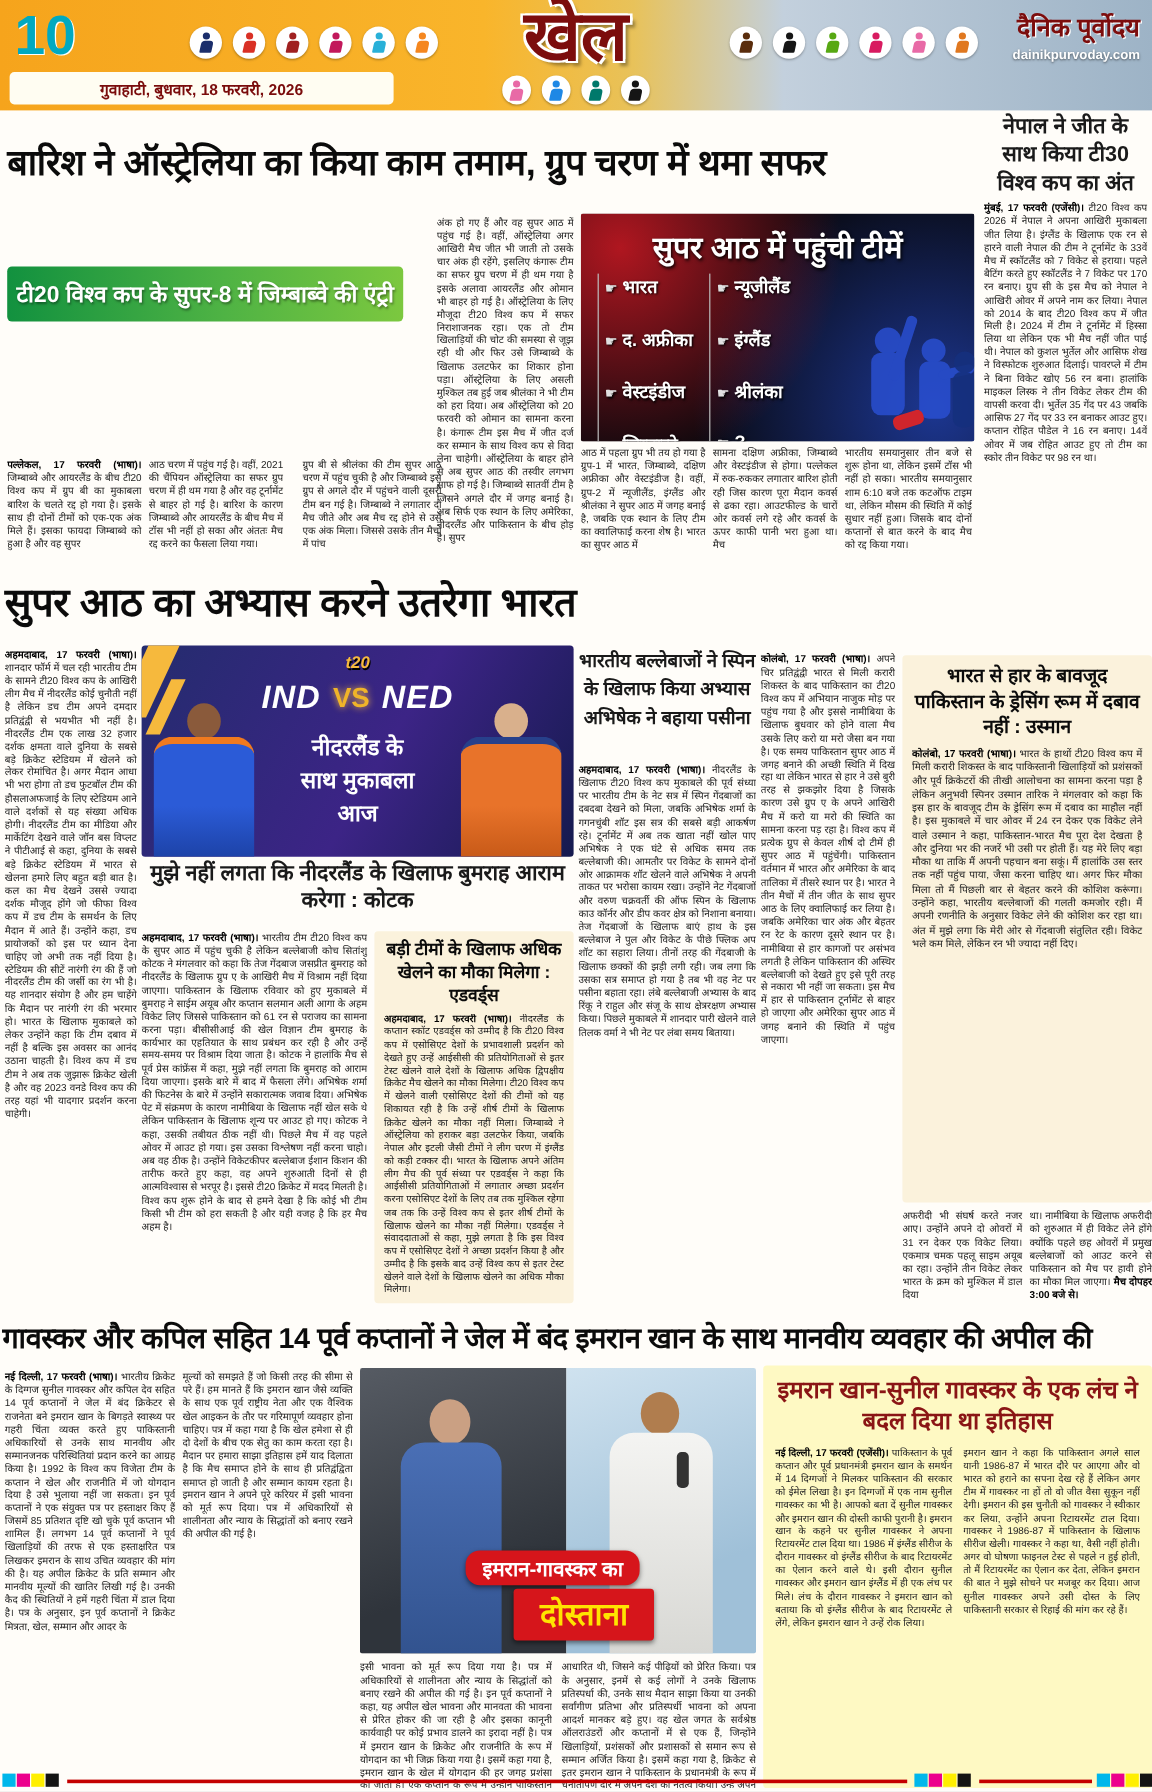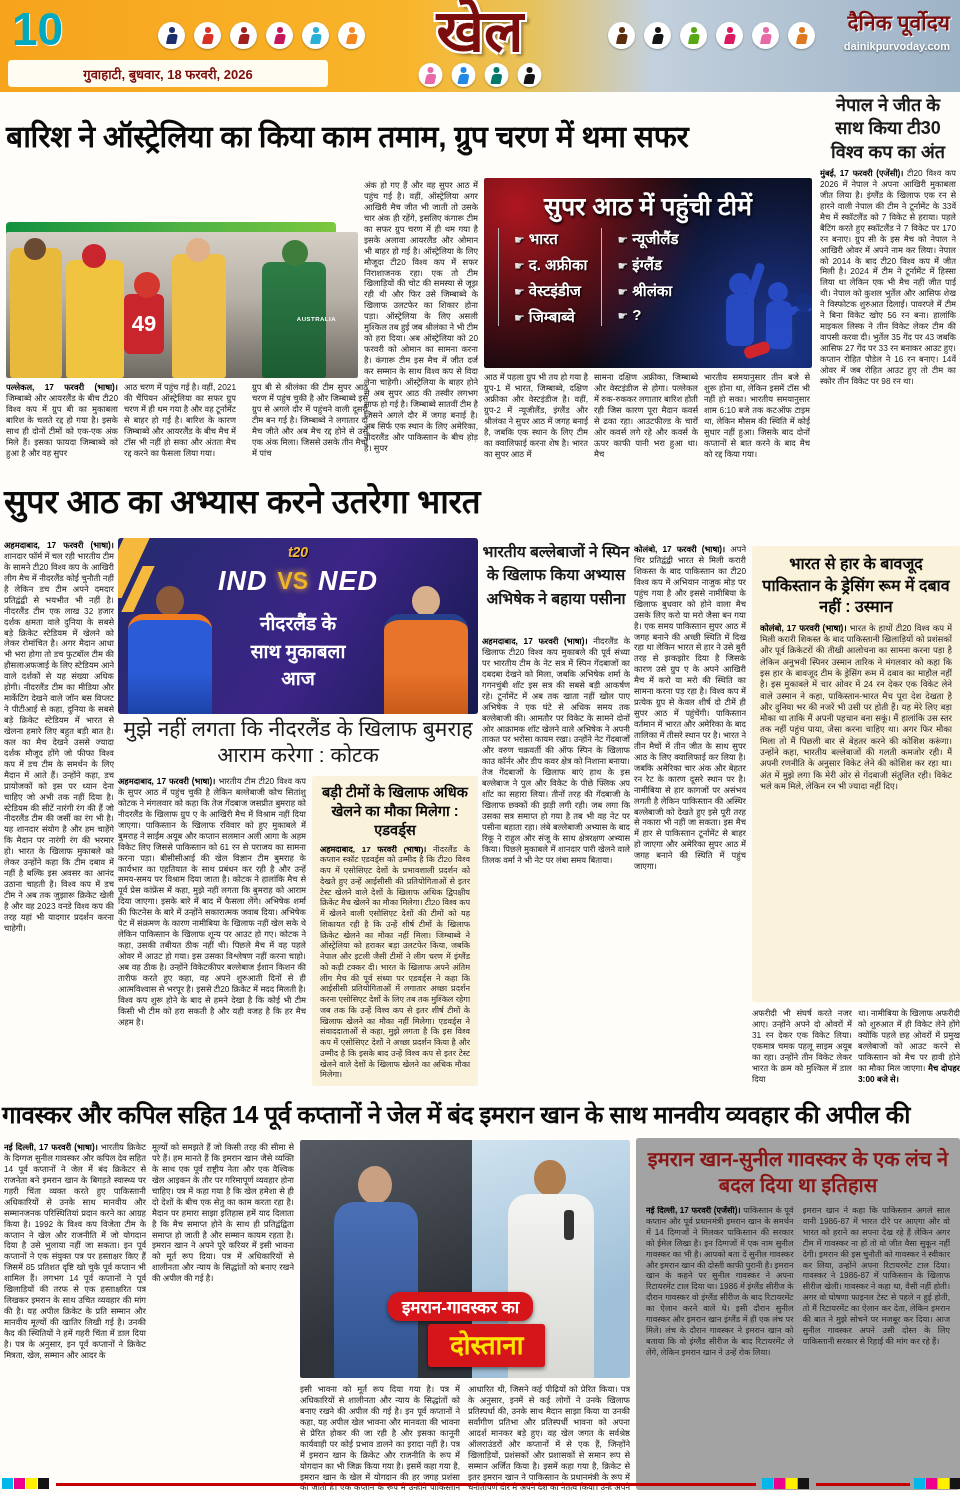--- a/index.html
+++ b/index.html
@@ -33,22 +33,22 @@
   .brand-name{font-size:21px;font-weight:800;color:#7c0d0d;text-shadow:1px 1px 0 #fff;}
   .brand-site{font-size:11px;font-weight:700;color:#fff;text-shadow:0 1px 2px rgba(0,0,0,.6);margin-top:4px;}
   
   .headline{font-weight:800;color:#0b0b0b;letter-spacing:-.3px;}
   .h1{position:absolute;left:6px;top:96px;width:812px;height:80px;font-size:30px;line-height:1.1;
       display:flex;align-items:center;}
   .h2{position:absolute;left:4px;top:468px;width:624px;height:64px;font-size:33px;display:flex;align-items:center;}
   .h3{position:absolute;left:2px;top:1090px;width:956px;height:46px;font-size:24px;display:flex;align-items:center;}
   .pak-h{position:absolute;left:634px;top:466px;width:326px;height:72px;font-size:22px;line-height:1.25;
          text-align:center;font-weight:800;}
-  .kotak-h{position:absolute;left:118px;top:716px;width:360px;height:56px;font-size:21px;line-height:1.25;
-           text-align:center;font-weight:400;}
+  .kotak-h{position:absolute;left:118px;top:716px;width:360px;height:56px;font-size:18px;line-height:1.25;
+           text-align:center;font-weight:700;}
   
   .col{position:absolute;font-size:8.3px;line-height:1.32;text-align:justify;overflow:hidden;color:#222;}
   .col b{font-weight:800;color:#000;}
   
   .greenbox{position:absolute;left:6px;top:182px;width:330px;height:46px;border-radius:4px;
             background:linear-gradient(90deg,#12913f,#4fb344 55%,#7cc83f);color:#fff;font-size:19px;font-weight:800;
             display:flex;align-items:center;justify-content:center;text-shadow:1px 1px 2px rgba(0,0,0,.4);margin-top:40px;}
   
   .photo1{position:absolute;left:6px;top:232px;width:352px;height:146px;overflow:hidden;border-radius:2px;
           background:linear-gradient(180deg,#d4cec5 0%,#b7b0a6 45%,#6e6a62 100%);}
@@ -57,21 +57,21 @@
   .jersey49{position:absolute;left:118px;top:62px;width:40px;height:60px;background:#c8252c;border-radius:6px;
             color:#fff;font-weight:800;font-size:22px;display:flex;align-items:center;justify-content:center;}
   .auslabel{position:absolute;right:22px;top:84px;font-size:6px;font-weight:700;color:#fff;letter-spacing:.5px;}
   
   .s8{position:absolute;left:484px;top:178px;width:328px;height:190px;overflow:hidden;border-radius:2px;
       background:radial-gradient(circle at 10% 15%,rgba(205,25,35,.85),transparent 55%),
                  radial-gradient(circle at 90% 85%,rgba(35,70,190,.75),transparent 60%),#08080d;}
   .s8-title{margin:10px 8px 6px;font-size:25px;font-weight:800;color:#fff;text-align:center;
             text-shadow:1px 2px 3px #000;}
   .s8-grid{display:flex;margin-left:14px;gap:14px;position:relative;z-index:2;}
-  .s8-col{border-left:1px solid #bdbdbd;padding-left:15px;display:flex;flex-direction:column;gap:6px;}
+  .s8-col{border-left:1px solid #bdbdbd;padding-left:5px;display:flex;flex-direction:column;gap:24px;}
   .s8-team{color:#fff;font-size:15px;font-weight:700;white-space:nowrap;text-shadow:1px 1px 2px #000;}
   .s8-team .ptr{color:#e0e0e0;font-size:12px;margin-right:4px;}
   .s8 svg{position:absolute;right:0;bottom:0;z-index:1;}
   
   .nepal-h{position:absolute;left:820px;top:94px;width:136px;font-size:18px;line-height:1.3;font-weight:800;
            text-align:center;}
   
   .card{position:absolute;left:118px;top:538px;width:360px;height:176px;overflow:hidden;border-radius:3px;
         background:linear-gradient(120deg,#242c6e,#3c2486 55%,#151a4e);}
   .bolt{position:absolute;background:#f6b93d;transform:skewX(-25deg);}
@@ -97,21 +97,21 @@
   .photo2{position:absolute;left:300px;top:1140px;width:330px;height:238px;overflow:hidden;border-radius:2px;}
   .p2-left{position:absolute;left:0;top:0;width:52%;height:100%;
            background:linear-gradient(160deg,#565b63,#2f343b 70%);}
   .p2-right{position:absolute;right:0;top:0;width:48%;height:100%;
             background:linear-gradient(160deg,#cfe2ef,#9fc0d8 70%);}
   .cap-band{position:absolute;left:88px;top:152px;background:#d6151b;color:#fff;font-size:17px;font-weight:800;
             padding:3px 14px;border-radius:12px;white-space:nowrap;box-shadow:0 2px 4px rgba(0,0,0,.5);}
   .cap-band2{position:absolute;left:128px;top:184px;background:#d6151b;color:#ffe400;font-size:26px;font-weight:800;
              padding:2px 22px 5px;border-radius:3px;white-space:nowrap;box-shadow:0 2px 4px rgba(0,0,0,.5);}
   
-  .lunch{position:absolute;left:636px;top:1138px;width:324px;height:352px;background:#a3a3a3;border-radius:3px;
+  .lunch{position:absolute;left:636px;top:1138px;width:324px;height:352px;background:#fef9c3;border-radius:3px;
          padding:8px 10px;box-sizing:border-box;overflow:hidden;}
   .lunch-h{color:#8a1515;font-size:20px;font-weight:800;text-align:center;line-height:1.3;}
   .lunch-cols{display:flex;gap:9px;margin-top:8px;}
   .lunch-col{width:148px;height:262px;overflow:hidden;font-size:8.2px;line-height:1.33;text-align:justify;color:#222;}
   .lunch-col b{font-weight:800;color:#000;}
   
   .marks{position:absolute;left:0;top:1478px;width:960px;height:13px;}
   .mgrp{position:absolute;top:0;display:flex;gap:1px;}
   .msq{width:11px;height:11px;display:inline-block;}
   .m-c{background:#00b7eb}.m-m{background:#ec008c}.m-y{background:#ffef00}.m-k{background:#141414}
@@ -183,33 +183,20 @@
     <div class="brand">
       <div class="brand-name">दैनिक पूर्वोदय</div>
       <div class="brand-site">dainikpurvoday.com</div>
     </div>
   </div>
 
   <div class="headline h1">बारिश ने ऑस्ट्रेलिया का किया काम तमाम, ग्रुप चरण में थमा सफर</div>
 
   <div class="greenbox">टी20 विश्व कप के सुपर-8 में जिम्बाब्वे की एंट्री</div>
 
-  <div class="photo1">
-    <div class="zfig" style="left:4px;top:16px;width:52px;height:130px;background:#e8b93a"></div>
-    <div class="zhead" style="left:18px;top:6px;width:22px;height:22px;background:#6b4a33"></div>
-    <div class="zfig" style="left:60px;top:28px;width:58px;height:118px;background:#f0c43f"></div>
-    <div class="zhead" style="left:76px;top:12px;width:24px;height:24px;background:#c8252c"></div>
-    <div class="jersey49">49</div>
-    <div class="zhead" style="left:128px;top:40px;width:26px;height:26px;background:#d4372e"></div>
-    <div class="zfig" style="left:166px;top:22px;width:54px;height:124px;background:#eec04a"></div>
-    <div class="zhead" style="left:180px;top:6px;width:24px;height:24px;background:#e0b089"></div>
-    <div class="zfig" style="right:32px;top:30px;width:64px;height:116px;background:linear-gradient(#2e7d46,#1d5c33)"></div>
-    <div class="zhead" style="right:50px;top:8px;width:26px;height:26px;background:#3f7d3a"></div>
-    <div class="auslabel">AUSTRALIA</div>
-  </div>
 
   <div class="col" style="left:6px;top:382px;width:112px;height:82px">
     <b>पल्लेकल, 17 फरवरी (भाषा)।</b> <span>जिम्बाब्वे और आयरलैंड के बीच टी20 विश्व कप में ग्रुप बी का मुकाबला बारिश के चलते रद्द हो गया है। इसके साथ ही दोनों टीमों को एक-एक अंक मिले हैं। इसका फायदा जिम्बाब्वे को हुआ है और वह सुपर</span>
   </div>
   <div class="col" style="left:124px;top:382px;width:112px;height:82px">
     <span>आठ चरण में पहुंच गई है। वहीं, 2021 की चैंपियन ऑस्ट्रेलिया का सफर ग्रुप चरण में ही थम गया है और वह टूर्नामेंट से बाहर हो गई है। बारिश के कारण जिम्बाब्वे और आयरलैंड के बीच मैच में टॉस भी नहीं हो सका और अंततः मैच रद्द करने का फैसला लिया गया।</span>
   </div>
   <div class="col" style="left:252px;top:382px;width:116px;height:82px">
     <span>ग्रुप बी से श्रीलंका की टीम सुपर आठ चरण में पहुंच चुकी है और जिम्बाब्वे इस ग्रुप से अगले दौर में पहुंचने वाली दूसरी टीम बन गई है। जिम्बाब्वे ने लगातार दो मैच जीते और अब मैच रद्द होने से उसे एक अंक मिला। जिससे उसके तीन मैचों में पांच</span>
   </div>

